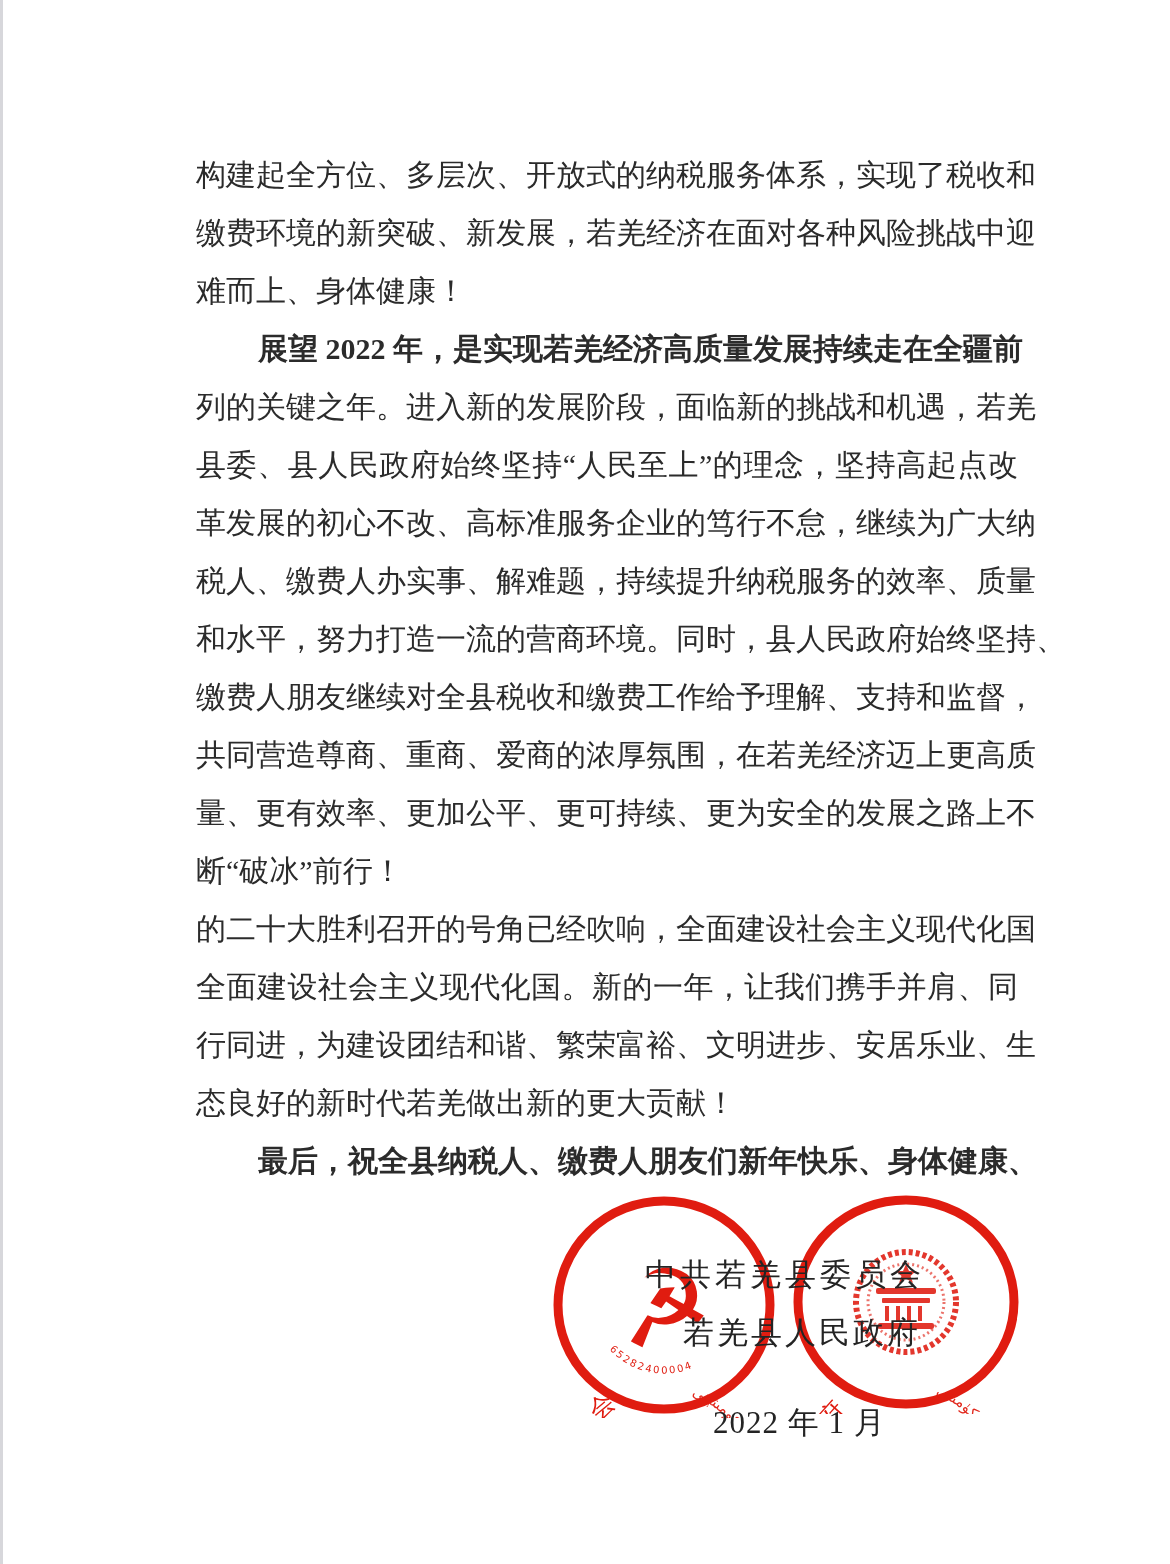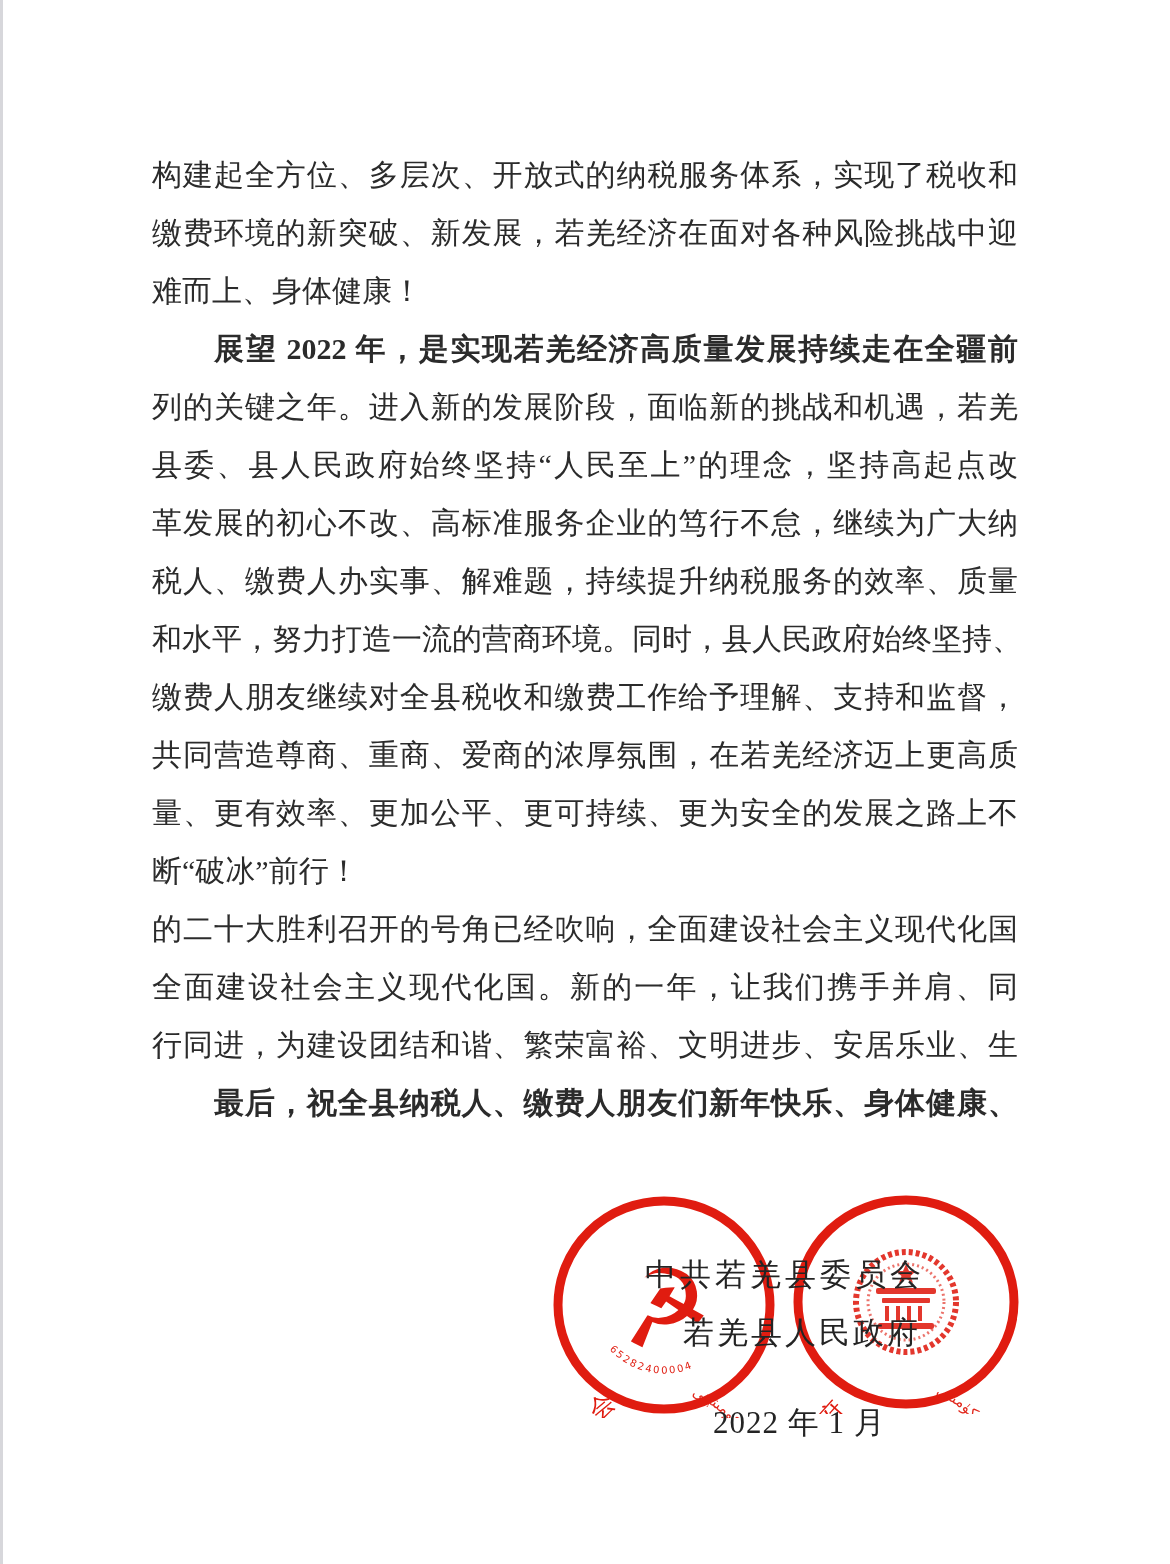--- a/index.html
+++ b/index.html
@@ -19,20 +19,21 @@
     position:absolute;left:152px;top:146px;width:866px;
     font-size:30px;line-height:58px;
     color:#2b2b2b;
     z-index:2;
   }
   .line{
     height:58px;
     white-space:nowrap;
     text-align:justify;
     text-align-last:justify;
+    margin-left:44px;
   }
   .line.ind{padding-left:62px;font-weight:bold;}
   .line.end{text-align-last:left;}
   .sig{
     position:absolute;
     font-size:31px;line-height:1.15;
     color:#242424;
     white-space:nowrap;
     z-index:3;
   }
@@ -64,20 +65,21 @@
     <div class="line">革发展的初心不改、高标准服务企业的笃行不怠，继续为广大纳</div>
     <div class="line">税人、缴费人办实事、解难题，持续提升纳税服务的效率、质量</div>
     <div class="line">和水平，努力打造一流的营商环境。同时，县人民政府始终坚持、</div>
     <div class="line">缴费人朋友继续对全县税收和缴费工作给予理解、支持和监督，</div>
     <div class="line">共同营造尊商、重商、爱商的浓厚氛围，在若羌经济迈上更高质</div>
     <div class="line">量、更有效率、更加公平、更可持续、更为安全的发展之路上不</div>
     <div class="line end">断“破冰”前行！</div>
     <div class="line">的二十大胜利召开的号角已经吹响，全面建设社会主义现代化国</div>
     <div class="line">全面建设社会主义现代化国。新的一年，让我们携手并肩、同</div>
     <div class="line">行同进，为建设团结和谐、繁荣富裕、文明进步、安居乐业、生</div>
+    <div class="line end">态良好的新时代若羌做出新的更大贡献！</div>
     <div class="line ind">最后，祝全县纳税人、缴费人朋友们新年快乐、身体健康、</div>
   </div>
 
   <div class="sig sig-party">中共若羌县委员会</div>
   <div class="sig sig-gov">若羌县人民政府</div>
   <div class="sig sig-date">2022 年 1 月</div>
 
   <svg class="seal seal-left" viewBox="0 0 232 226" xmlns="http://www.w3.org/2000/svg">
     <defs>
       <path id="arcL" d="M116 199 A86 86 0 1 1 115.8 199"></path>

